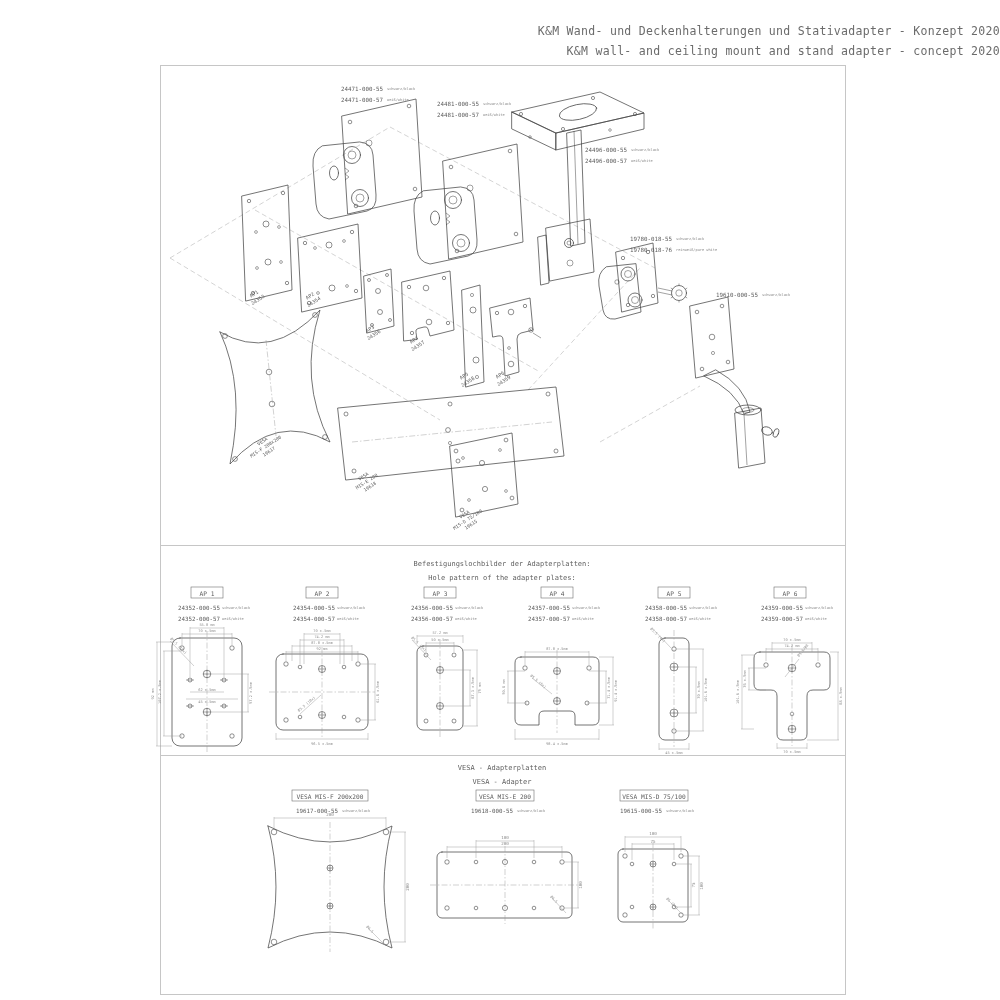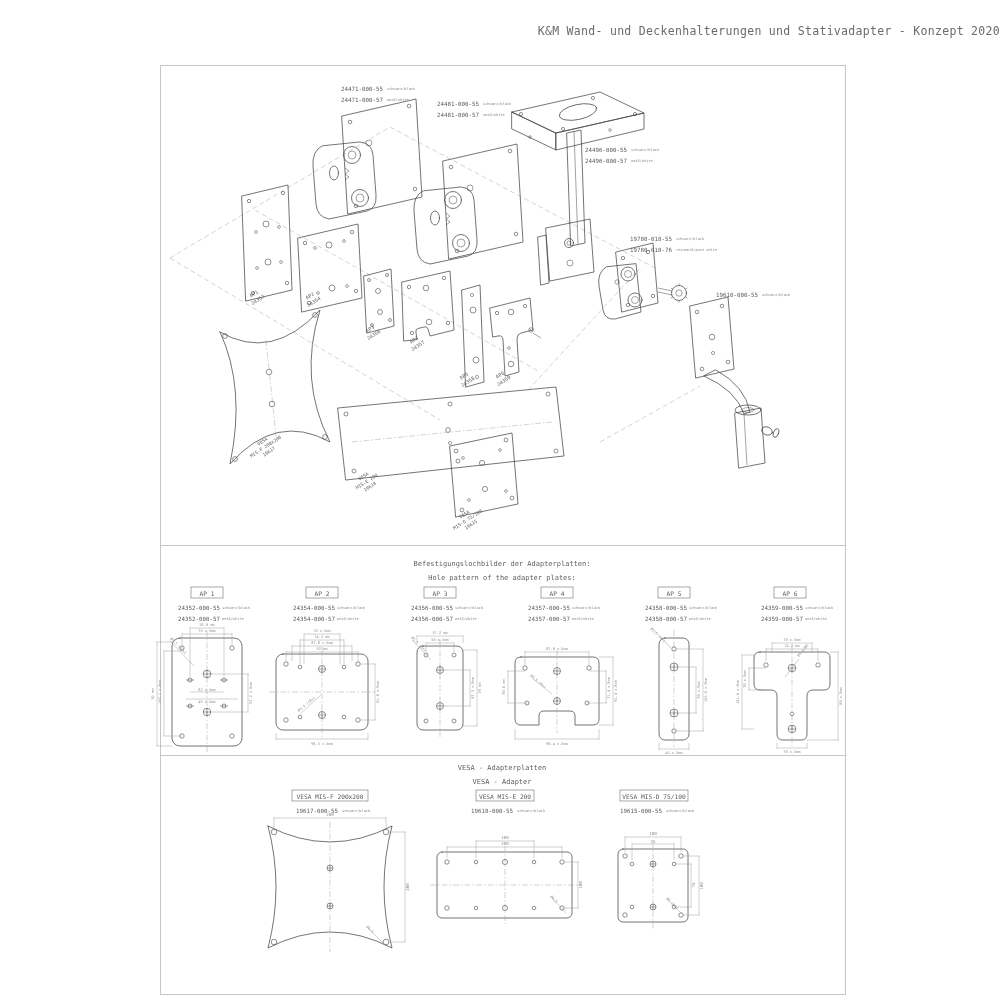--- a/index.html
+++ b/index.html
@@ -29,20 +29,21 @@
   .tb{font-size:6.2px;}            
   .td{font-size:3.6px;fill:#8d8d8d;}
   .t4{font-size:4.2px;fill:#8d8d8d;}
 </style>
 </head>
 <body>
 
 <div class="canvas">
 
   <div class="title" id="t1">K&amp;M Wand- und Deckenhalterungen und Stativadapter - Konzept 2020</div>
+  <div class="title" id="t2">K&amp;M wall- and ceiling mount and stand adapter - concept 2020</div>
 
   <div class="frame"></div>
   <div class="divider" style="top:545px"></div>
   <div class="divider" style="top:755px"></div>
 
   <svg style="left:160px;top:65px" width="685" height="480" viewBox="160 65 685 480">
 
     <g>
       <path class="dsh" d="M170,258 L390,127"></path>
       <path class="dsh" d="M390,127 L655,268"></path>

